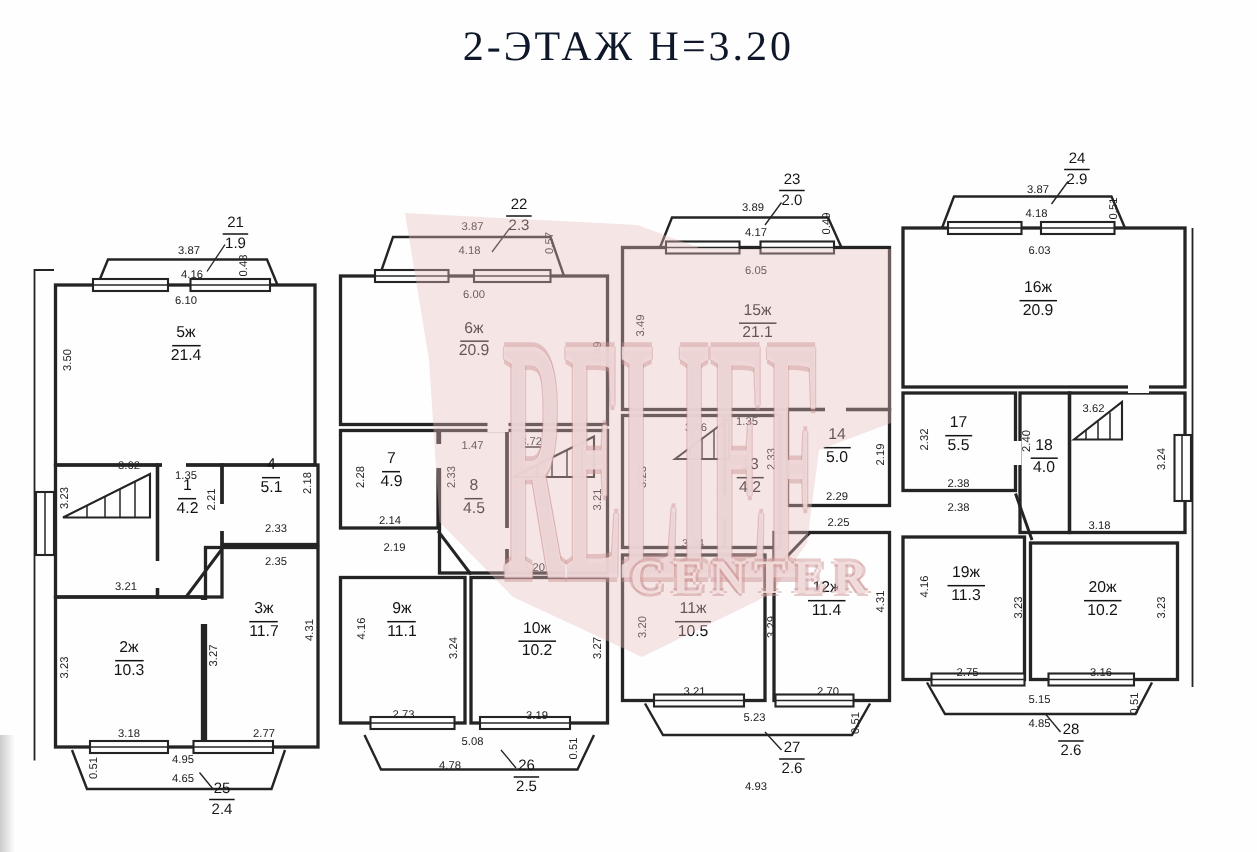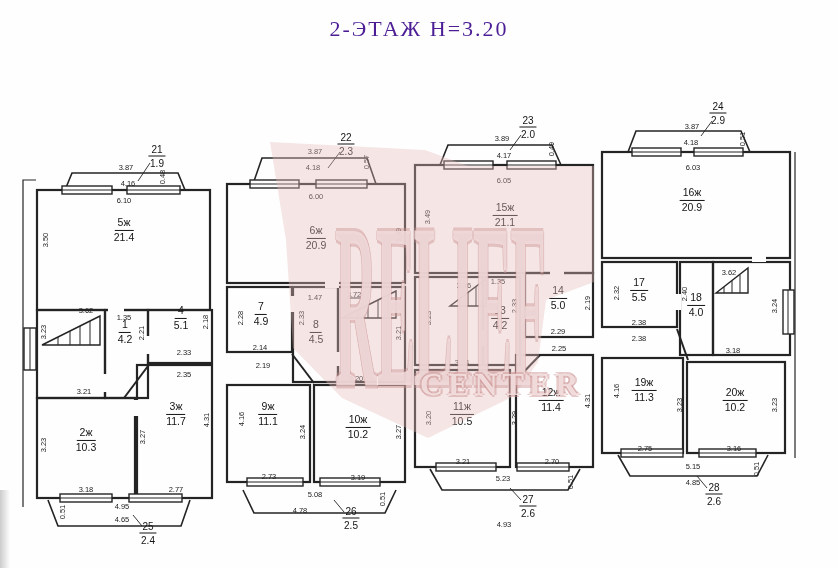--- a/index.html
+++ b/index.html
@@ -1,19 +1,19 @@
 <!DOCTYPE html>
 <html><head>
 <meta charset="utf-8">
 <style>
   html,body{margin:0;padding:0;background:#888;}
   #canvas{position:relative;width:838px;height:568px;background:#fefefe;overflow:hidden;
           font-family:"Liberation Sans",sans-serif;color:#1a1a1a;}
   #title{position:absolute;left:0;top:16px;width:100%;text-align:center;
-         font-family:"Liberation Serif",serif;font-size:22px;letter-spacing:2px;color:#4c1d95;}
+         font-family:"Liberation Serif",serif;font-size:28px;letter-spacing:2px;color:#0f172a;}
   svg.plan{position:absolute;left:0;top:0;z-index:1;}
   #labels{position:absolute;left:0;top:0;width:838px;height:568px;z-index:2;}
   .dim{position:absolute;transform:translate(-50%,-50%);font-size:7.5px;white-space:nowrap;color:#222;}
   .dim.v{transform:translate(-50%,-50%) rotate(-90deg);}
   .rlabel{position:absolute;transform:translate(-50%,-50%);text-align:center;font-size:10.5px;
           line-height:1.1;color:#141414;white-space:nowrap;}
   .rlabel .num{display:inline-block;border-bottom:1.2px solid #141414;padding:0 3px 1px;}
   .rlabel .area{display:block;padding-top:1px;}
   .blabel{font-size:10px;}
   #watermark{position:absolute;left:0;top:0;width:838px;height:568px;z-index:3;pointer-events:none;}
@@ -299,21 +299,21 @@
       <div class="dim v" style="left: 774px; top: 405px;">3.23</div>
       <div class="dim" style="left: 734px; top: 448px;">3.16</div>
       <div class="dim" style="left: 693px; top: 466px;">5.15</div>
       <div class="dim" style="left: 693px; top: 482px;">4.85</div>
       <div class="dim v" style="left: 756px; top: 469px;">0.51</div>
       <div class="rlabel" style="left: 124px; top: 230px;"><span class="num">5ж</span><span class="area">21.4</span></div>
       <div class="rlabel" style="left: 125px; top: 332px;"><span class="num">1</span><span class="area">4.2</span></div>
       <div class="rlabel" style="left: 181px; top: 318px;"><span class="num">4</span><span class="area">5.1</span></div>
       <div class="rlabel" style="left: 86px; top: 440px;"><span class="num">2ж</span><span class="area">10.3</span></div>
       <div class="rlabel" style="left: 176px; top: 414px;"><span class="num">3ж</span><span class="area">11.7</span></div>
-      <div class="rlabel" style="left: 316px; top: 238px;"><span class="num">6ж</span><span class="area">20.9</span></div>
+      <div class="rlabel" style="left: 316px; top: 227px;"><span class="num">6ж</span><span class="area">20.9</span></div>
       <div class="rlabel" style="left: 261px; top: 314px;"><span class="num">7</span><span class="area">4.9</span></div>
       <div class="rlabel" style="left: 316px; top: 332px;"><span class="num">8</span><span class="area">4.5</span></div>
       <div class="rlabel" style="left: 268px; top: 414px;"><span class="num">9ж</span><span class="area">11.1</span></div>
       <div class="rlabel" style="left: 358px; top: 427px;"><span class="num">10ж</span><span class="area">10.2</span></div>
       <div class="rlabel" style="left: 505px; top: 215px;"><span class="num">15ж</span><span class="area">21.1</span></div>
       <div class="rlabel" style="left: 500px; top: 318px;"><span class="num">13</span><span class="area">4.2</span></div>
       <div class="rlabel" style="left: 558px; top: 298px;"><span class="num">14</span><span class="area">5.0</span></div>
       <div class="rlabel" style="left: 462px; top: 414px;"><span class="num">11ж</span><span class="area">10.5</span></div>
       <div class="rlabel" style="left: 551px; top: 400px;"><span class="num">12ж</span><span class="area">11.4</span></div>
       <div class="rlabel" style="left: 692px; top: 200px;"><span class="num">16ж</span><span class="area">20.9</span></div>

